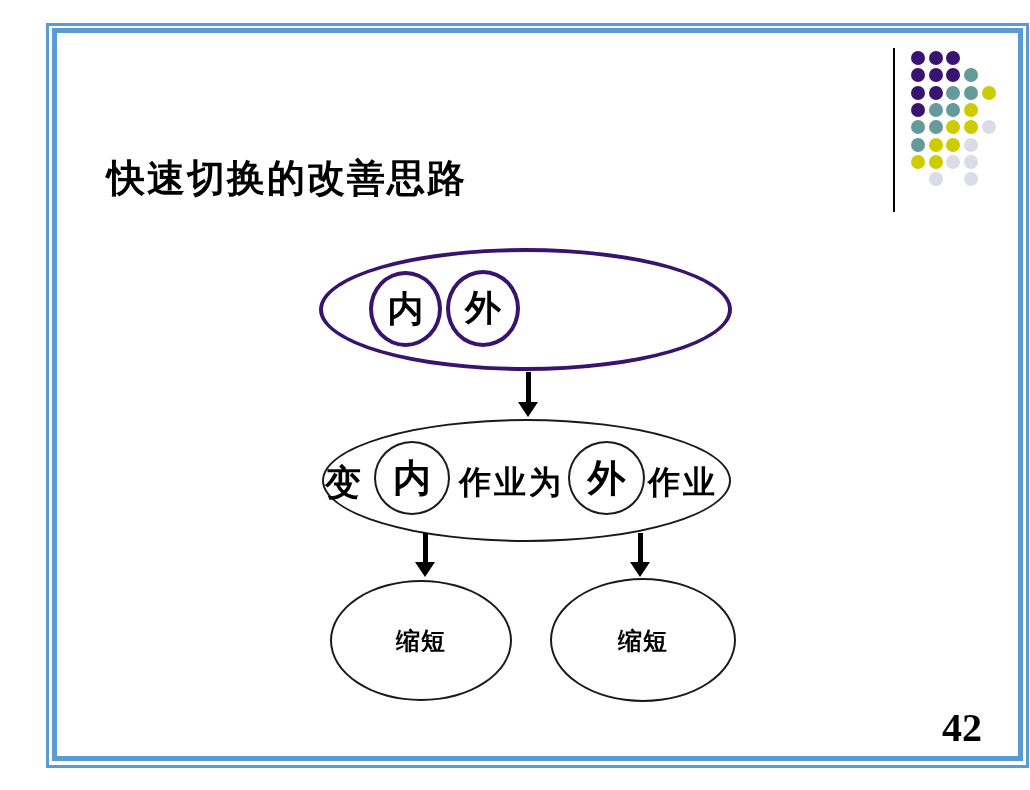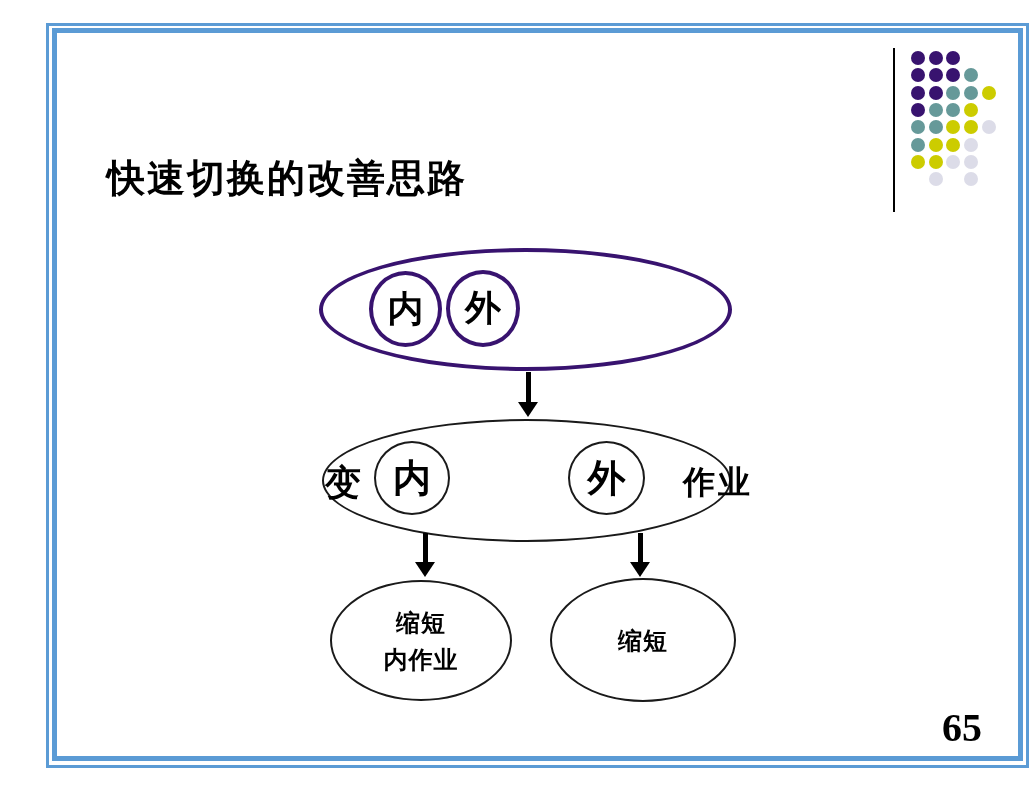--- a/index.html
+++ b/index.html
@@ -47,21 +47,21 @@
   .circle.thin{border:2px solid #1a1a1a;font-size:38px;}
   .c-top-nei{left:347px;top:271px;width:73px;height:76px;}
   .c-top-wai{left:424px;top:270px;width:74px;height:77px;}
   .c-mid-nei{left:352px;top:441px;width:76px;height:74px;}
   .c-mid-wai{left:546px;top:441px;width:77px;height:74px;}
 
   .lbl{position:absolute;font-weight:bold;white-space:nowrap;}
   .lbl.sep{left:509px;top:294px;font-size:30px;letter-spacing:3px;}
   .lbl.bian{left:303px;top:459px;font-size:36px;}
   .lbl.zuoyewei{left:437px;top:461px;font-size:32px;letter-spacing:3px;}
-  .lbl.zuoye{left:661px;top:461px;font-size:32px;letter-spacing:3px;}
+  .lbl.zuoye{left:626px;top:461px;font-size:32px;letter-spacing:3px;}
   .bot-line{font-size:24px;font-weight:bold;line-height:37px;letter-spacing:1px;}
 
   .arrow-shaft{position:absolute;width:5px;background:#000;}
   .arrow-head{
     position:absolute;width:0;height:0;
     border-left:10px solid transparent;border-right:10px solid transparent;
     border-top:15px solid #000;
   }
   .a1s{left:504px;top:372px;height:31px;}
   .a1h{left:496px;top:402px;}
@@ -123,31 +123,31 @@
   <div class="ellipse top"></div>
   <div class="circle purple c-top-nei">内</div>
   <div class="circle purple c-top-wai">外</div>
 
   <div class="arrow-shaft a1s"></div>
   <div class="arrow-head a1h"></div>
 
   <div class="ellipse mid"></div>
   <div class="lbl bian">变</div>
   <div class="circle thin c-mid-nei">内</div>
+  <div class="lbl zuoyewei">作业为</div>
   <div class="circle thin c-mid-wai">外</div>
   <div class="lbl zuoye">作业</div>
 
   <div class="arrow-shaft a2s"></div>
   <div class="arrow-head a2h"></div>
   <div class="arrow-shaft a3s"></div>
   <div class="arrow-head a3h"></div>
 
   <div class="ellipse botL">
     <div class="bot-line">缩短</div>
-    <div class="bot-line">内作业</div>
   </div>
   <div class="ellipse botR">
     <div class="bot-line">缩短</div>
   </div>
 
-  <div class="page-num">65</div>
+  <div class="page-num">42</div>
 
 </div>
 
 </body></html>

